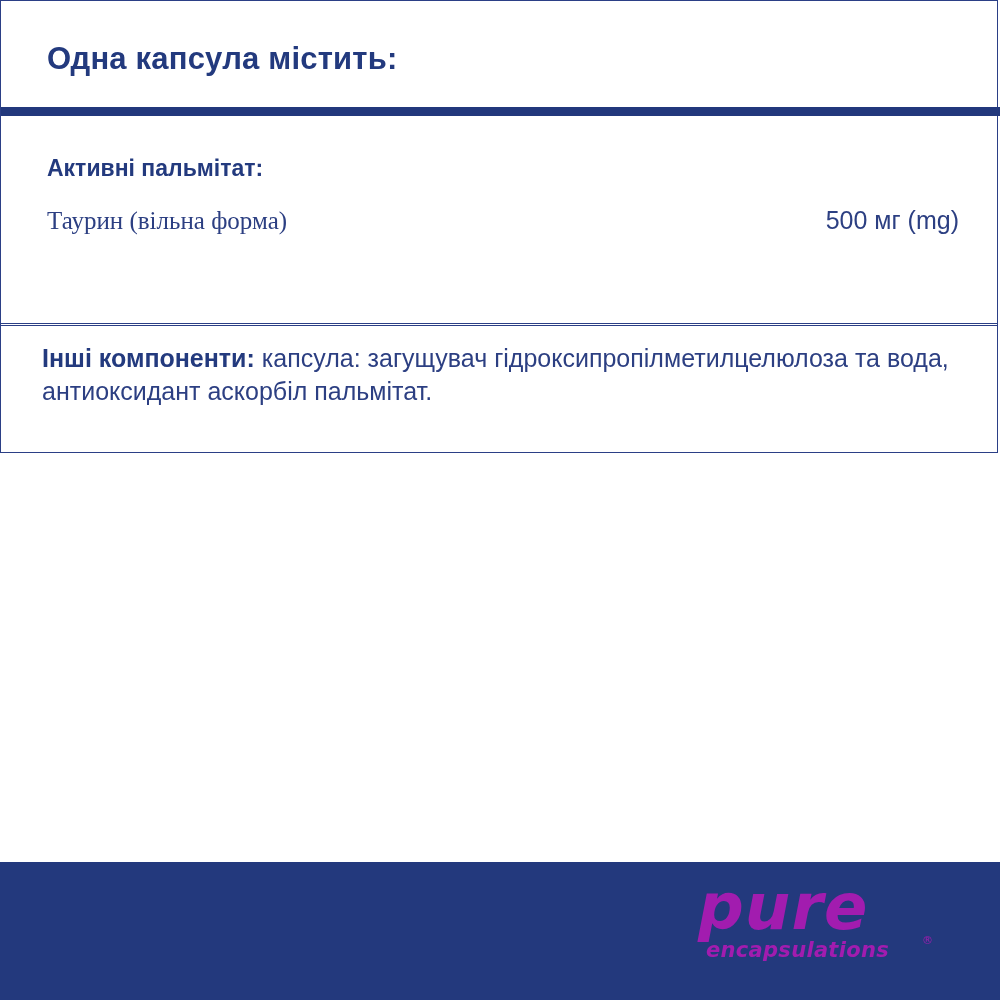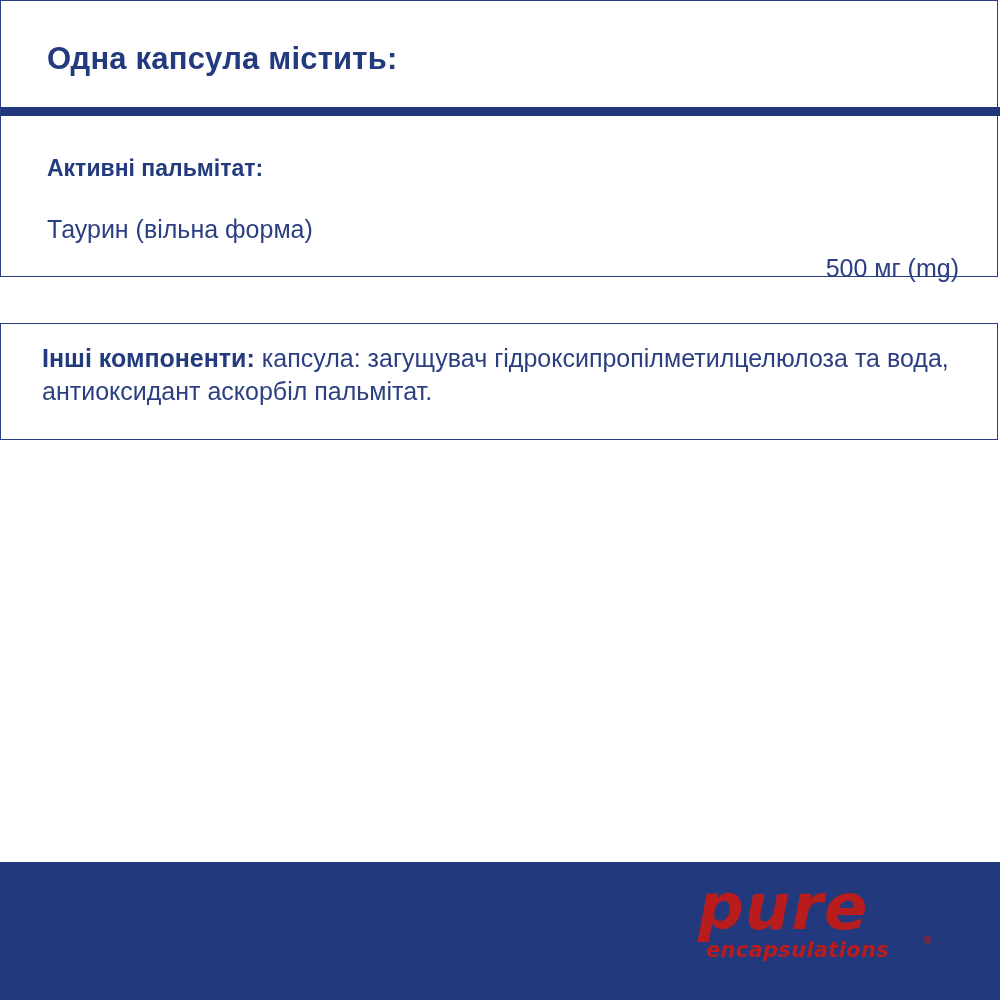--- a/index.html
+++ b/index.html
@@ -3,60 +3,60 @@
   <meta charset="utf-8">
   <style>
     html, body { margin: 0; padding: 0; }
     body {
       width: 1000px; height: 1000px; position: relative; overflow: hidden;
       background: #ffffff;
       font-family: "Liberation Sans", "DejaVu Sans", sans-serif;
       color: #243a7c;
     }
     .box1 {
-      position: absolute; left: 0; top: 0; width: 998px; height: 277px;
+      position: absolute; left: 0; top: 0; width: 998px; height: 326px;
       border: 1px solid #2b3f86; box-sizing: border-box;
     }
     .box1 .title {
       position: absolute; left: 46px; top: 40px;
       font-size: 31px; font-weight: bold; letter-spacing: 0.2px;
       color: #233a7e;
     }
     .box1 .bar {
       position: absolute; left: 0; top: 106px; width: 1000px; height: 9px;
       background: #22387c;
     }
     .box1 .subhead {
       position: absolute; left: 46px; top: 154px;
       font-size: 23px; font-weight: bold; color: #233a7e;
     }
     .box1 .row-name {
-      position: absolute; left: 46px; top: 214px;
-      font-size: 25px; color: #2c3f82;
+      position: absolute; left: 46px; top: 206px;
+      font-size: 25px; color: #2c3f82; font-family: Liberation Serif, serif;
     }
     .box1 .row-amount {
       position: absolute; right: 38px; top: 205px;
-      font-size: 25px; color: #2c3f82; margin-top: 48px;
+      font-size: 25px; color: #2c3f82;
     }
     .box2 {
-      position: absolute; left: 0; top: 323px; width: 998px; height: 117px;
+      position: absolute; left: 0; top: 323px; width: 998px; height: 130px;
       border: 1px solid #2b3f86; box-sizing: border-box;
     }
     .box2 .text {
       position: absolute; left: 41px; top: 18px; width: 930px;
       font-size: 25px; line-height: 33px; color: #2c3f82;
     }
     .box2 .text b { font-weight: bold; color: #233a7e; }
     .footer {
       position: absolute; left: 0; top: 862px; width: 1000px; height: 138px;
       background: #23397d;
     }
     .logo {
       position: absolute; left: 694px; top: 884px; width: 250px; height: 90px;
-      color: #b91c1c;
+      color: #a21caf;
     }
     .logo .pure {
       position: absolute; left: 4px; top: -14px;
       font-family: "DejaVu Sans", sans-serif; font-weight: bold; font-style: italic;
       font-size: 64px; letter-spacing: 1px;
     }
     .logo .enc {
       position: absolute; left: 12px; top: 54px;
       font-family: "DejaVu Sans", sans-serif; font-weight: bold; font-style: italic;
       font-size: 21px; letter-spacing: 0.3px;

